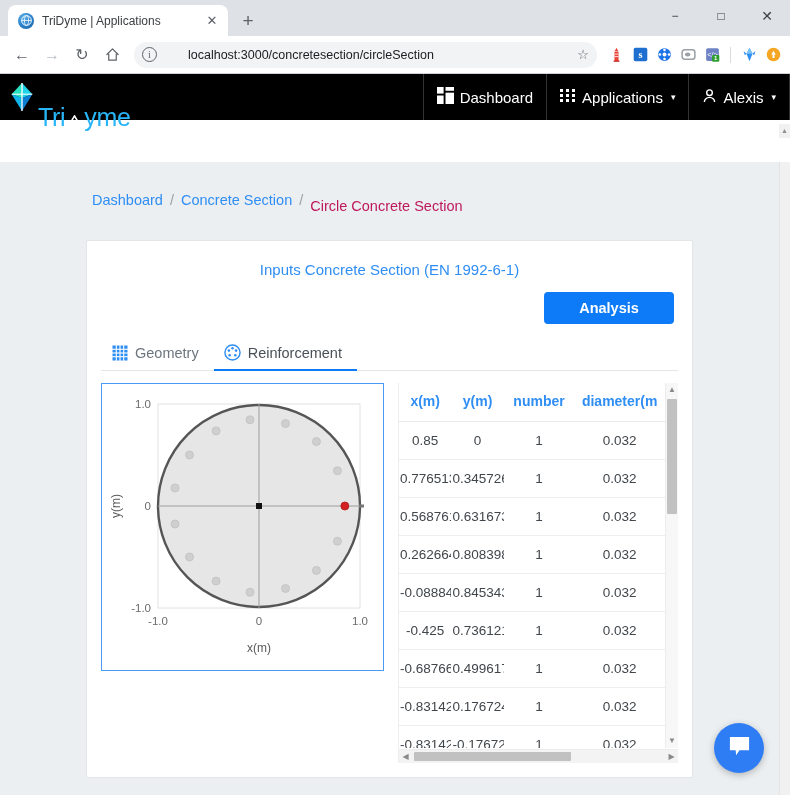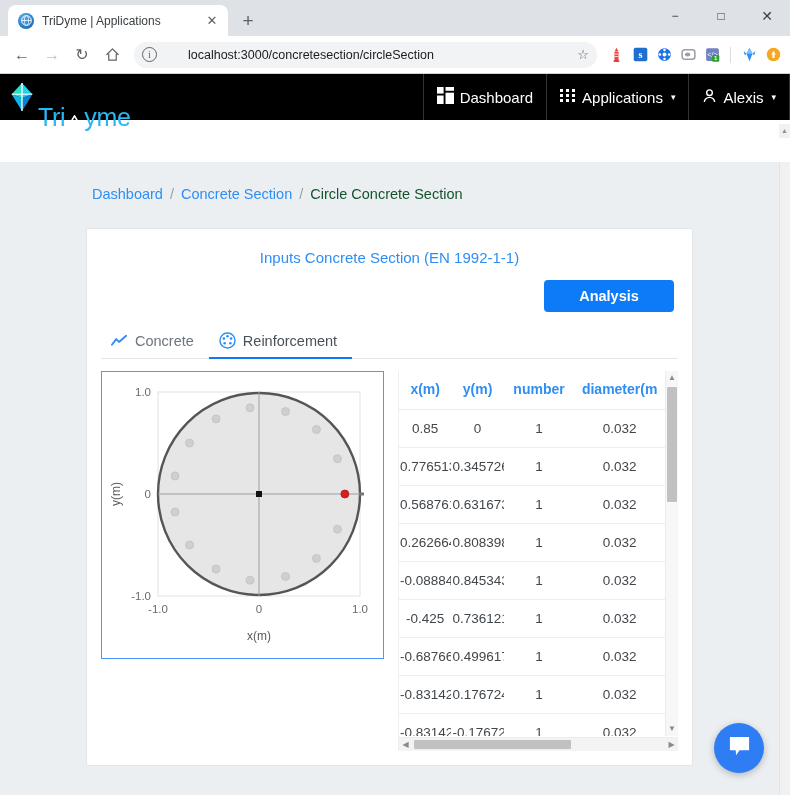--- a/index.html
+++ b/index.html
@@ -110,21 +110,21 @@
     position: absolute; left: 0; top: 162px; right: 11px; bottom: 0;
     background: #eceff1; overflow: hidden;
   }
   .breadcrumb-wrap {
     margin: 16px 88px 0 88px; background: #eceff1;
     font-size: 14.5px; display: flex; align-items: center; gap: 7px;
     padding: 8px 4px;
   }
   .crumb-link { color: #2f8ef4; }
   .crumb-sep { color: #9aa0a6; }
-  .crumb-current { color: #14532d; }
+  .crumb-current { color: #be185d; margin-top: 12px; }
 
   .card {
     margin: 18px 86px 0 86px; background: #fff;
     border: 1px solid #e3e6e8; border-radius: 2px;
     height: 538px; position: relative; overflow: hidden;
   }
   .card-title {
     text-align: center; color: #2f8ef4; font-size: 15px;
     padding: 20px 0 0 0;
   }
@@ -404,36 +404,44 @@
 
     <div class="breadcrumb-wrap">
       <span class="crumb-link">Dashboard</span>
       <span class="crumb-sep">/</span>
       <span class="crumb-link">Concrete Section</span>
       <span class="crumb-sep">/</span>
       <span class="crumb-current">Circle Concrete Section</span>
     </div>
 
     <div class="card">
-      <div class="card-title">Inputs Concrete Section (EN 1992-1-1)</div>
+      <div class="card-title">Inputs Concrete Section (EN 1992-6-1)</div>
 
       <div class="analysis-row">
         <button class="btn-analysis">Analysis</button>
       </div>
 
       <div class="tabs">
-
         <div class="tabitem">
           <span class="tabicon">
-            <svg width="17" height="14" viewBox="0 0 18 14">
-                <polyline points="1,11 5.5,5 8.5,8 16,1.5" fill="none" stroke="#2f8ef4" stroke-width="2" stroke-linecap="round" stroke-linejoin="round"></polyline>
+            <svg width="16" height="16" viewBox="0 0 16 16">
+                <rect x="0.5" y="0.5" width="15" height="15" fill="#2f8ef4"></rect>
+                <g stroke="#fff" stroke-width="1.1">
+                  <line x1="0" y1="4.3" x2="16" y2="4.3"></line>
+                  <line x1="0" y1="8" x2="16" y2="8"></line>
+                  <line x1="0" y1="11.7" x2="16" y2="11.7"></line>
+                  <line x1="4.3" y1="0" x2="4.3" y2="16"></line>
+                  <line x1="8" y1="0" x2="8" y2="16"></line>
+                  <line x1="11.7" y1="0" x2="11.7" y2="16"></line>
+                </g>
               </svg>
           </span>
-          <span>Concrete</span>
+          <span>Geometry</span>
         </div>
+
 
 
         <div class="tabitem active">
           <span class="tabicon">
             <svg width="17" height="17" viewBox="0 0 18 18">
                 <circle cx="9" cy="9" r="8" fill="none" stroke="#2f8ef4" stroke-width="1.5"></circle>
                 <g fill="#2f8ef4">
                   <circle cx="9" cy="4.6" r="1.35"></circle>
                   <circle cx="12.8" cy="7" r="1.35"></circle>
                   <circle cx="12" cy="12" r="1.35"></circle>

